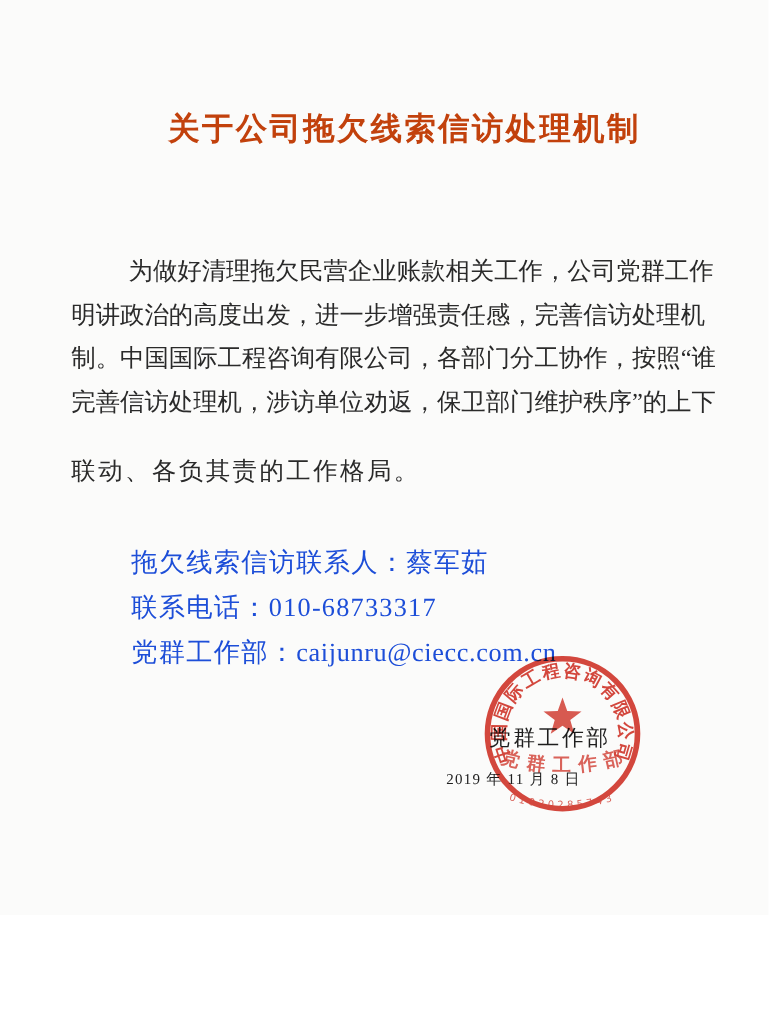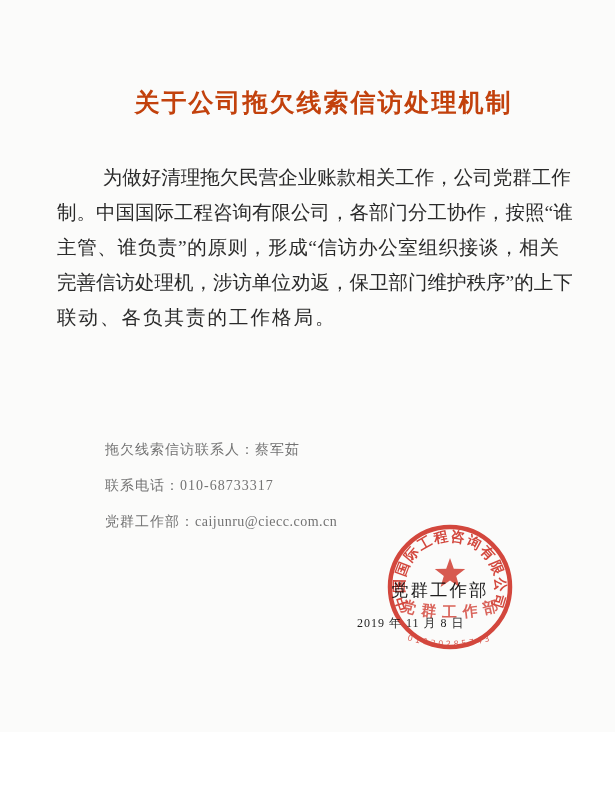--- a/index.html
+++ b/index.html
@@ -39,27 +39,27 @@
   }
   .body-line {
     height: 35px;
     line-height: 35px;
     text-align: justify;
     text-align-last: justify;
     text-justify: inter-character;
     word-break: break-all;
     white-space: nowrap;
   }
-  .body-line.first { text-indent: 2.35em; }
-  .body-line.last  { text-align-last: left; letter-spacing: 2px; }
+  .body-line.first { text-indent: 2.35em; margin-top: 40px; }
+  .body-line.last  { text-align-last: left; letter-spacing: 2px; margin-top: 20px; }
   .contacts {
     position: absolute;
     left: 105px; top: 432px;
-    font-size: 14px;
-    color: #737373;
+    font-size: 21px;
+    color: #1d4ed8;
   }
   .contact-line { height: 36px; line-height: 36px; letter-spacing: 1px; }
   .email { letter-spacing: 0.5px; }
   .underline { text-underline-offset: 3px; }
   .signature-dept {
     position: absolute;
     left: 391px; top: 578px;
     font-size: 17.5px;
     letter-spacing: 2px;
     color: #1e1e1e;
@@ -109,22 +109,22 @@
 </head>
 <body>
 
 <div class="page">
   <div class="scan-tone"></div>
 
   <h1 class="title">关于公司拖欠线索信访处理机制</h1>
 
   <div class="body-block">
     <div class="body-line first">为做好清理拖欠民营企业账款相关工作，公司党群工作</div>
+    <div class="body-line">明讲政治的高度出发，进一步增强责任感，完善信访处理机</div>
     <div class="body-line">制。中国国际工程咨询有限公司，各部门分工协作，按照“谁</div>
-    <div class="body-line">主管、谁负责”的原则，形成“信访办公室组织接谈，相关</div>
     <div class="body-line">完善信访处理机，涉访单位劝返，保卫部门维护秩序”的上下</div>
     <div class="body-line last">联动、各负其责的工作格局。</div>
   </div>
 
   <div class="contacts">
     <div class="contact-line">
       <span>拖欠线索信访联系人：</span><span>蔡军茹</span>
     </div>
     <div class="contact-line">
       <span>联系电话：</span><span>010-68733317</span>

